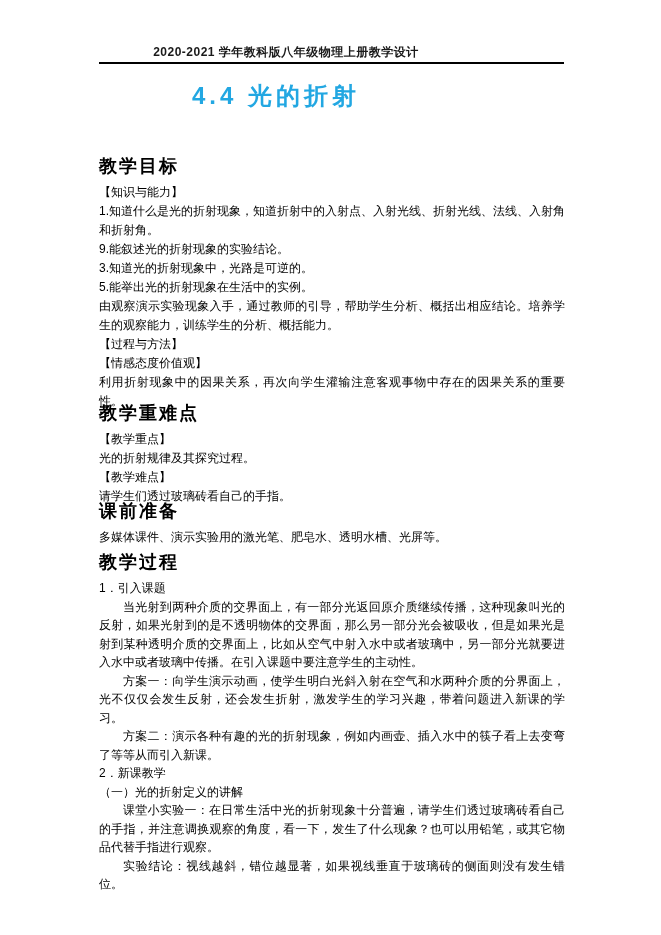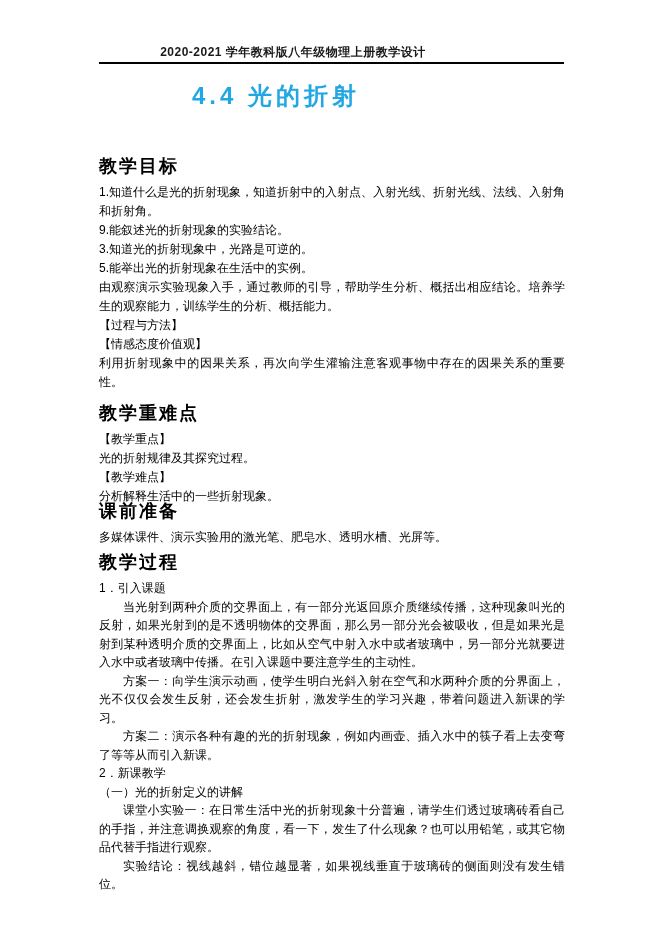--- a/index.html
+++ b/index.html
@@ -19,21 +19,20 @@
   .doc-header {
     position: absolute;
     top: 44px;
     left: 0;
     width: 572px;
     text-align: center;
     font-size: 12px;
     font-weight: 600;
     color: #1a1a1a;
     letter-spacing: 0.5px;
-    margin-left: 7px;
   }
   .header-rule {
     position: absolute;
     top: 62px;
     left: 99px;
     width: 465px;
     border-top: 2px solid #000000;
   }
   .doc-title {
     position: absolute;
@@ -77,36 +76,37 @@
 
 <div class="page">
 
   <div class="doc-header">2020-2021 学年教科版八年级物理上册教学设计</div>
   <div class="header-rule"></div>
 
   <div class="doc-title" style="color: rgb(34, 167, 226);">4.4 光的折射</div>
 
   <div class="section" id="sec-goals">
     <div class="section-heading">教学目标</div>
+    <p class="para">【知识与能力】</p>
     <p class="para">1.知道什么是光的折射现象，知道折射中的入射点、入射光线、折射光线、法线、入射角和折射角。</p>
     <p class="para">9.能叙述光的折射现象的实验结论。</p>
     <p class="para">3.知道光的折射现象中，光路是可逆的。</p>
     <p class="para">5.能举出光的折射现象在生活中的实例。</p>
     <p class="para">由观察演示实验现象入手，通过教师的引导，帮助学生分析、概括出相应结论。培养学生的观察能力，训练学生的分析、概括能力。</p>
     <p class="para">【过程与方法】</p>
     <p class="para">【情感态度价值观】</p>
     <p class="para">利用折射现象中的因果关系，再次向学生灌输注意客观事物中存在的因果关系的重要性。</p>
   </div>
 
   <div class="section" id="sec-keys">
     <div class="section-heading">教学重难点</div>
     <p class="para">【教学重点】</p>
     <p class="para">光的折射规律及其探究过程。</p>
     <p class="para">【教学难点】</p>
-    <p class="para">分析解释生活中的一些折射现象。</p>
+    <p class="para">请学生们透过玻璃砖看自己的手指。</p>
   </div>
 
   <div class="section" id="sec-prep">
     <div class="section-heading">课前准备</div>
     <p class="para">多媒体课件、演示实验用的激光笔、肥皂水、透明水槽、光屏等。</p>
   </div>
 
   <div class="section" id="sec-process">
     <div class="section-heading">教学过程</div>
     <p class="para">1．引入课题</p>

